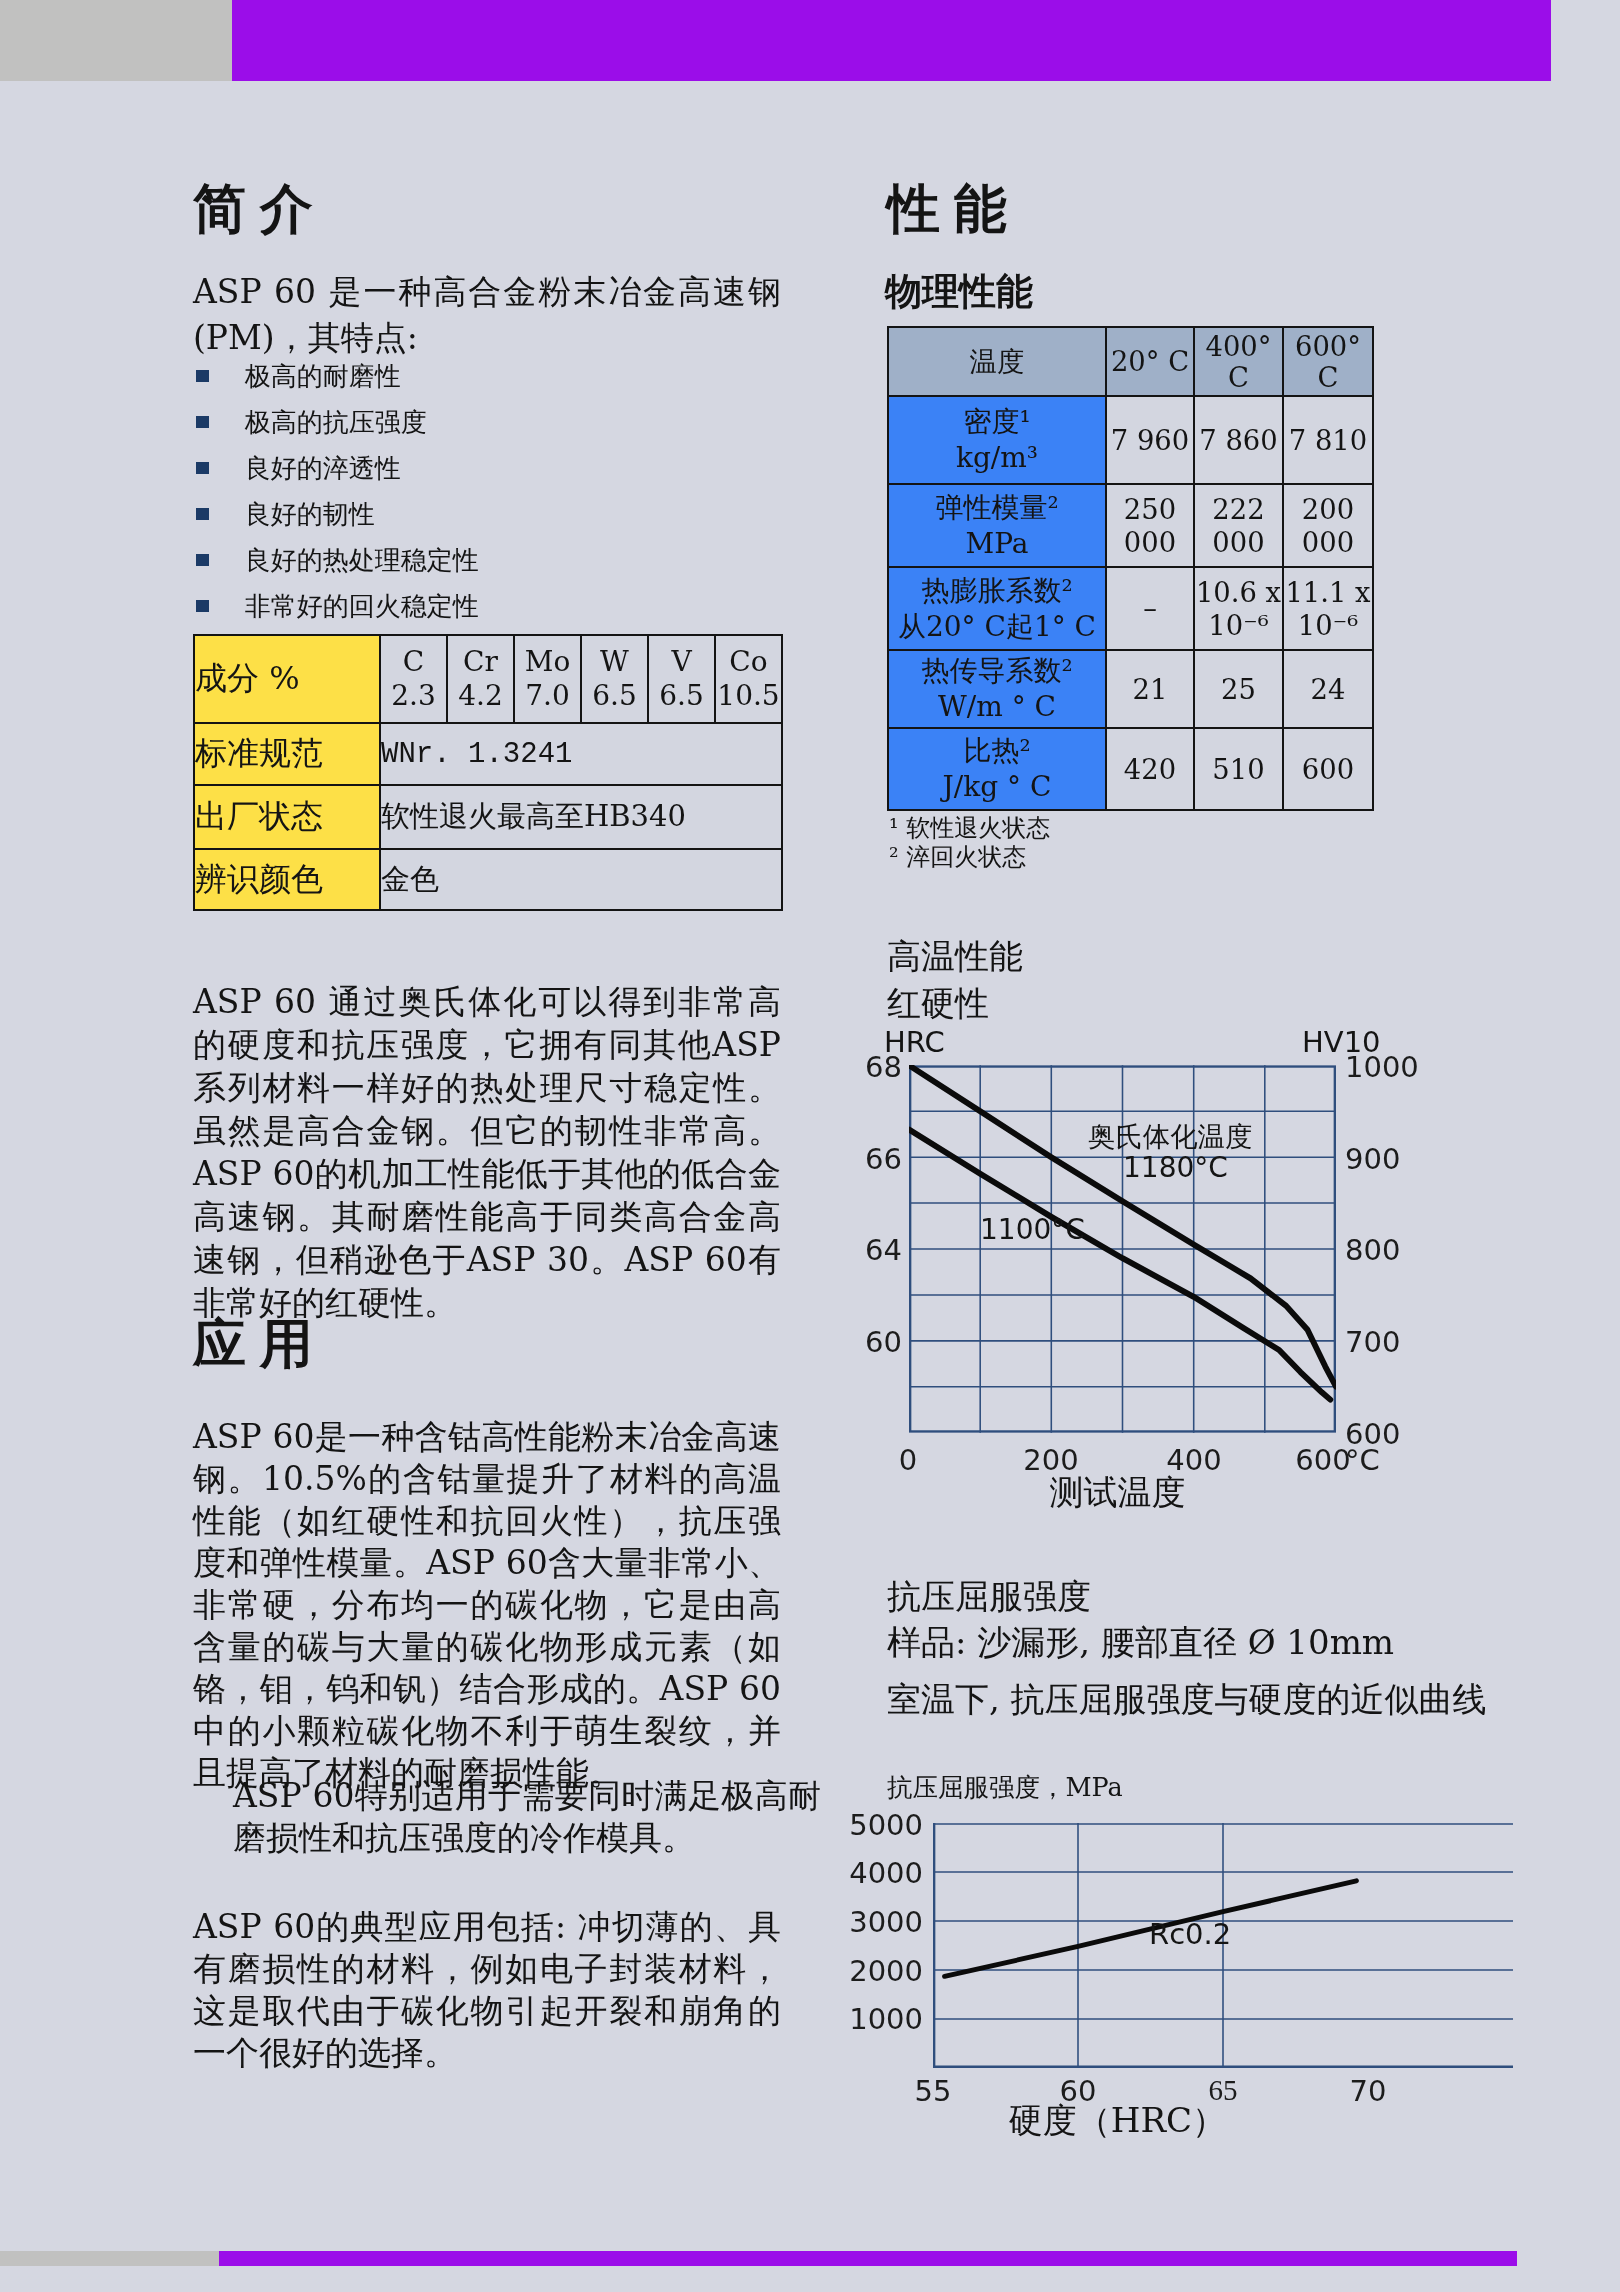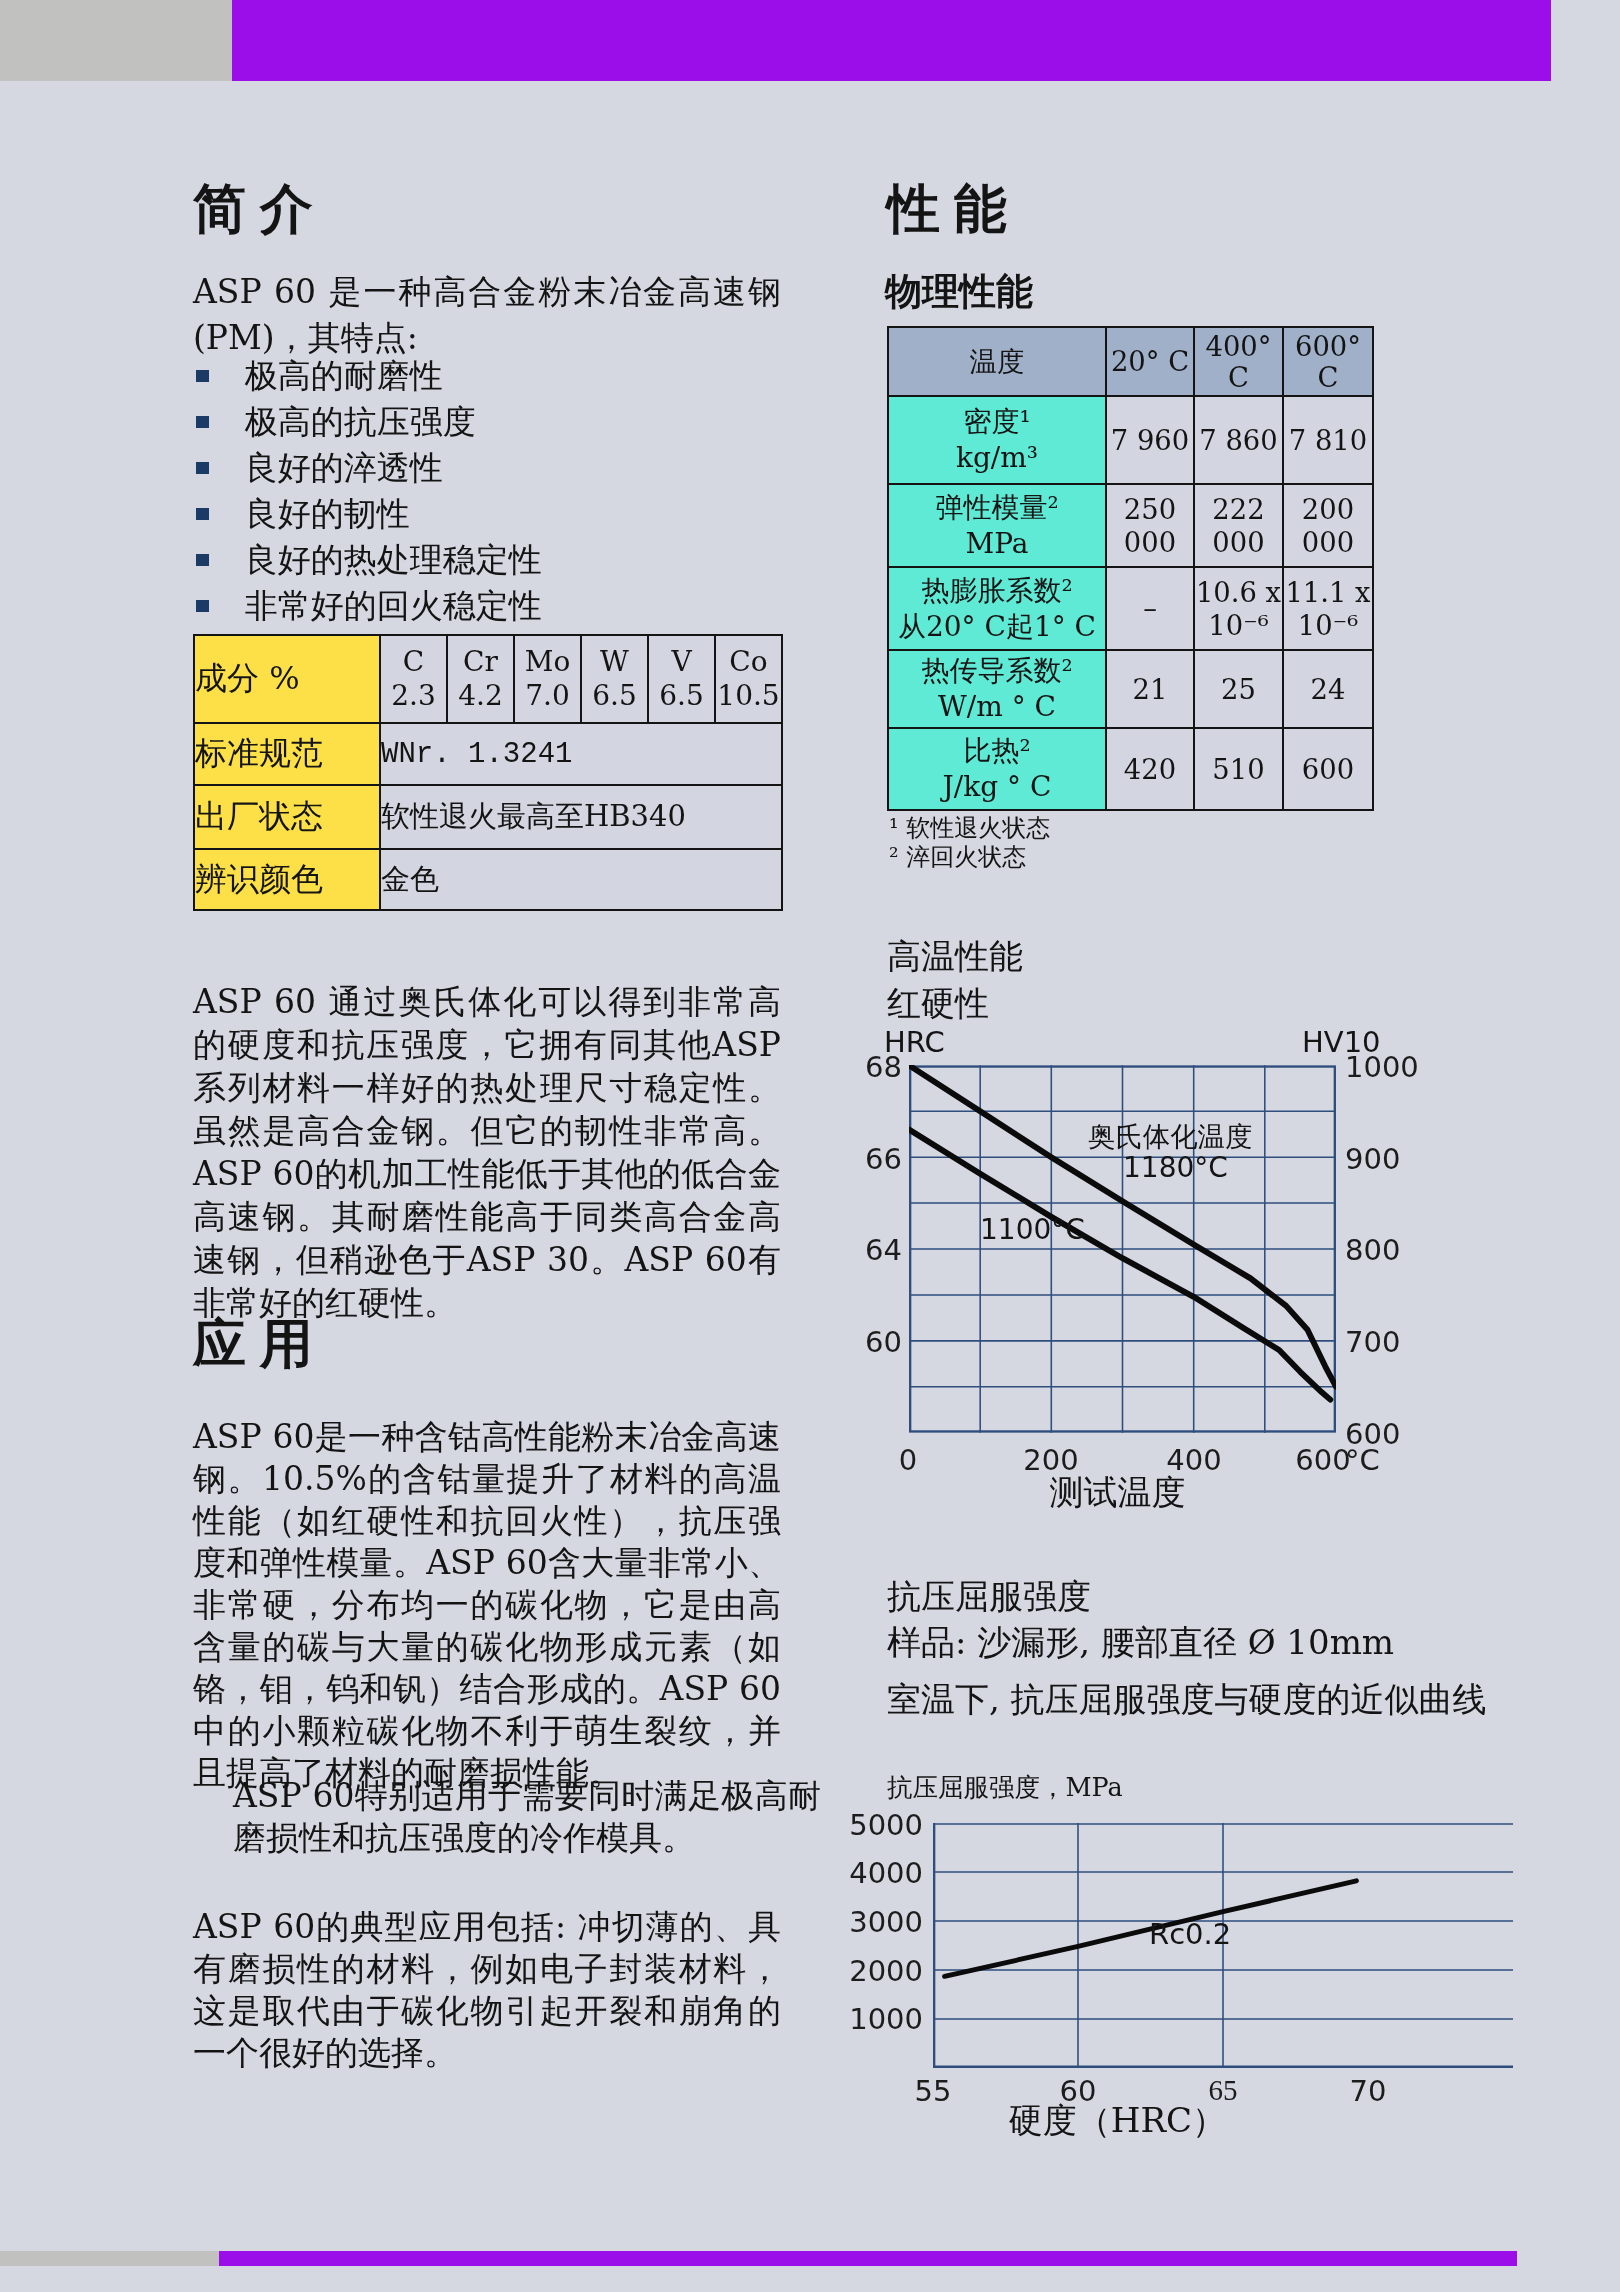--- a/index.html
+++ b/index.html
@@ -11,32 +11,32 @@
   .bar-purple{background:#9b0de9;}
   
   .h1{font-size:53px;font-weight:700;letter-spacing:13.7px;}
   .h2-sans{font-family:"DejaVu Sans","Liberation Sans",sans-serif;font-size:37px;font-weight:700;}
   .h3{font-size:34px;}
   .para{width:588px;font-size:33px;line-height:44px;text-align:justify;text-justify:inter-ideograph;}
   
   .bullets{left:196px;top:353px;}
   .bullet-item{display:flex;align-items:center;height:46px;}
   .bullet-sq{width:12.7px;height:12.7px;background:#1b3a66;margin-right:36px;flex:0 0 auto;}
-  .bullet-txt{font-size:33px;text-align:center;}
+  .bullet-txt{font-size:26px;text-align:center;}
   
   table.comp{border-collapse:collapse;table-layout:fixed;width:586px;}
   table.comp td{border:2.9px solid #141414;padding:0;vertical-align:middle;}
   td.clabel{background:#fde047;font-size:32px;padding-left:17.6px;}
   td.cel{background:#d3d6e0;text-align:center;font-size:28px;line-height:34px;}
   td.cval{background:#d3d6e0;font-size:29px;padding-left:19.6px;}
   
   table.phys{border-collapse:collapse;table-layout:fixed;width:485px;}
   table.phys td{border:2.9px solid #141414;padding:0;vertical-align:middle;text-align:center;}
   td.phead{background:#9fb0c8;font-size:27.4px;}
-  td.plabel{background:#5eead4;font-size:28px;line-height:36px;}
+  td.plabel{background:#3b82f6;font-size:28px;line-height:36px;}
   td.pval{background:#d3d6e0;font-size:27.4px;line-height:33px;}
   .footnotes{font-size:24px;line-height:29px;}
   
   .tick{font-family:"DejaVu Sans","Liberation Sans",sans-serif;font-size:29px;color:#1c1c1c;}
   .tick-r{text-align:right;}
   .tick-c{text-align:center;}
   .anno-serif{font-size:27.4px;}
   .anno-sans{font-family:"DejaVu Sans","Liberation Sans",sans-serif;font-size:28px;}
   .axis-cap{font-family:"DejaVu Sans","Liberation Sans",sans-serif;font-size:29px;font-weight:400;}
   svg{display:block;}

